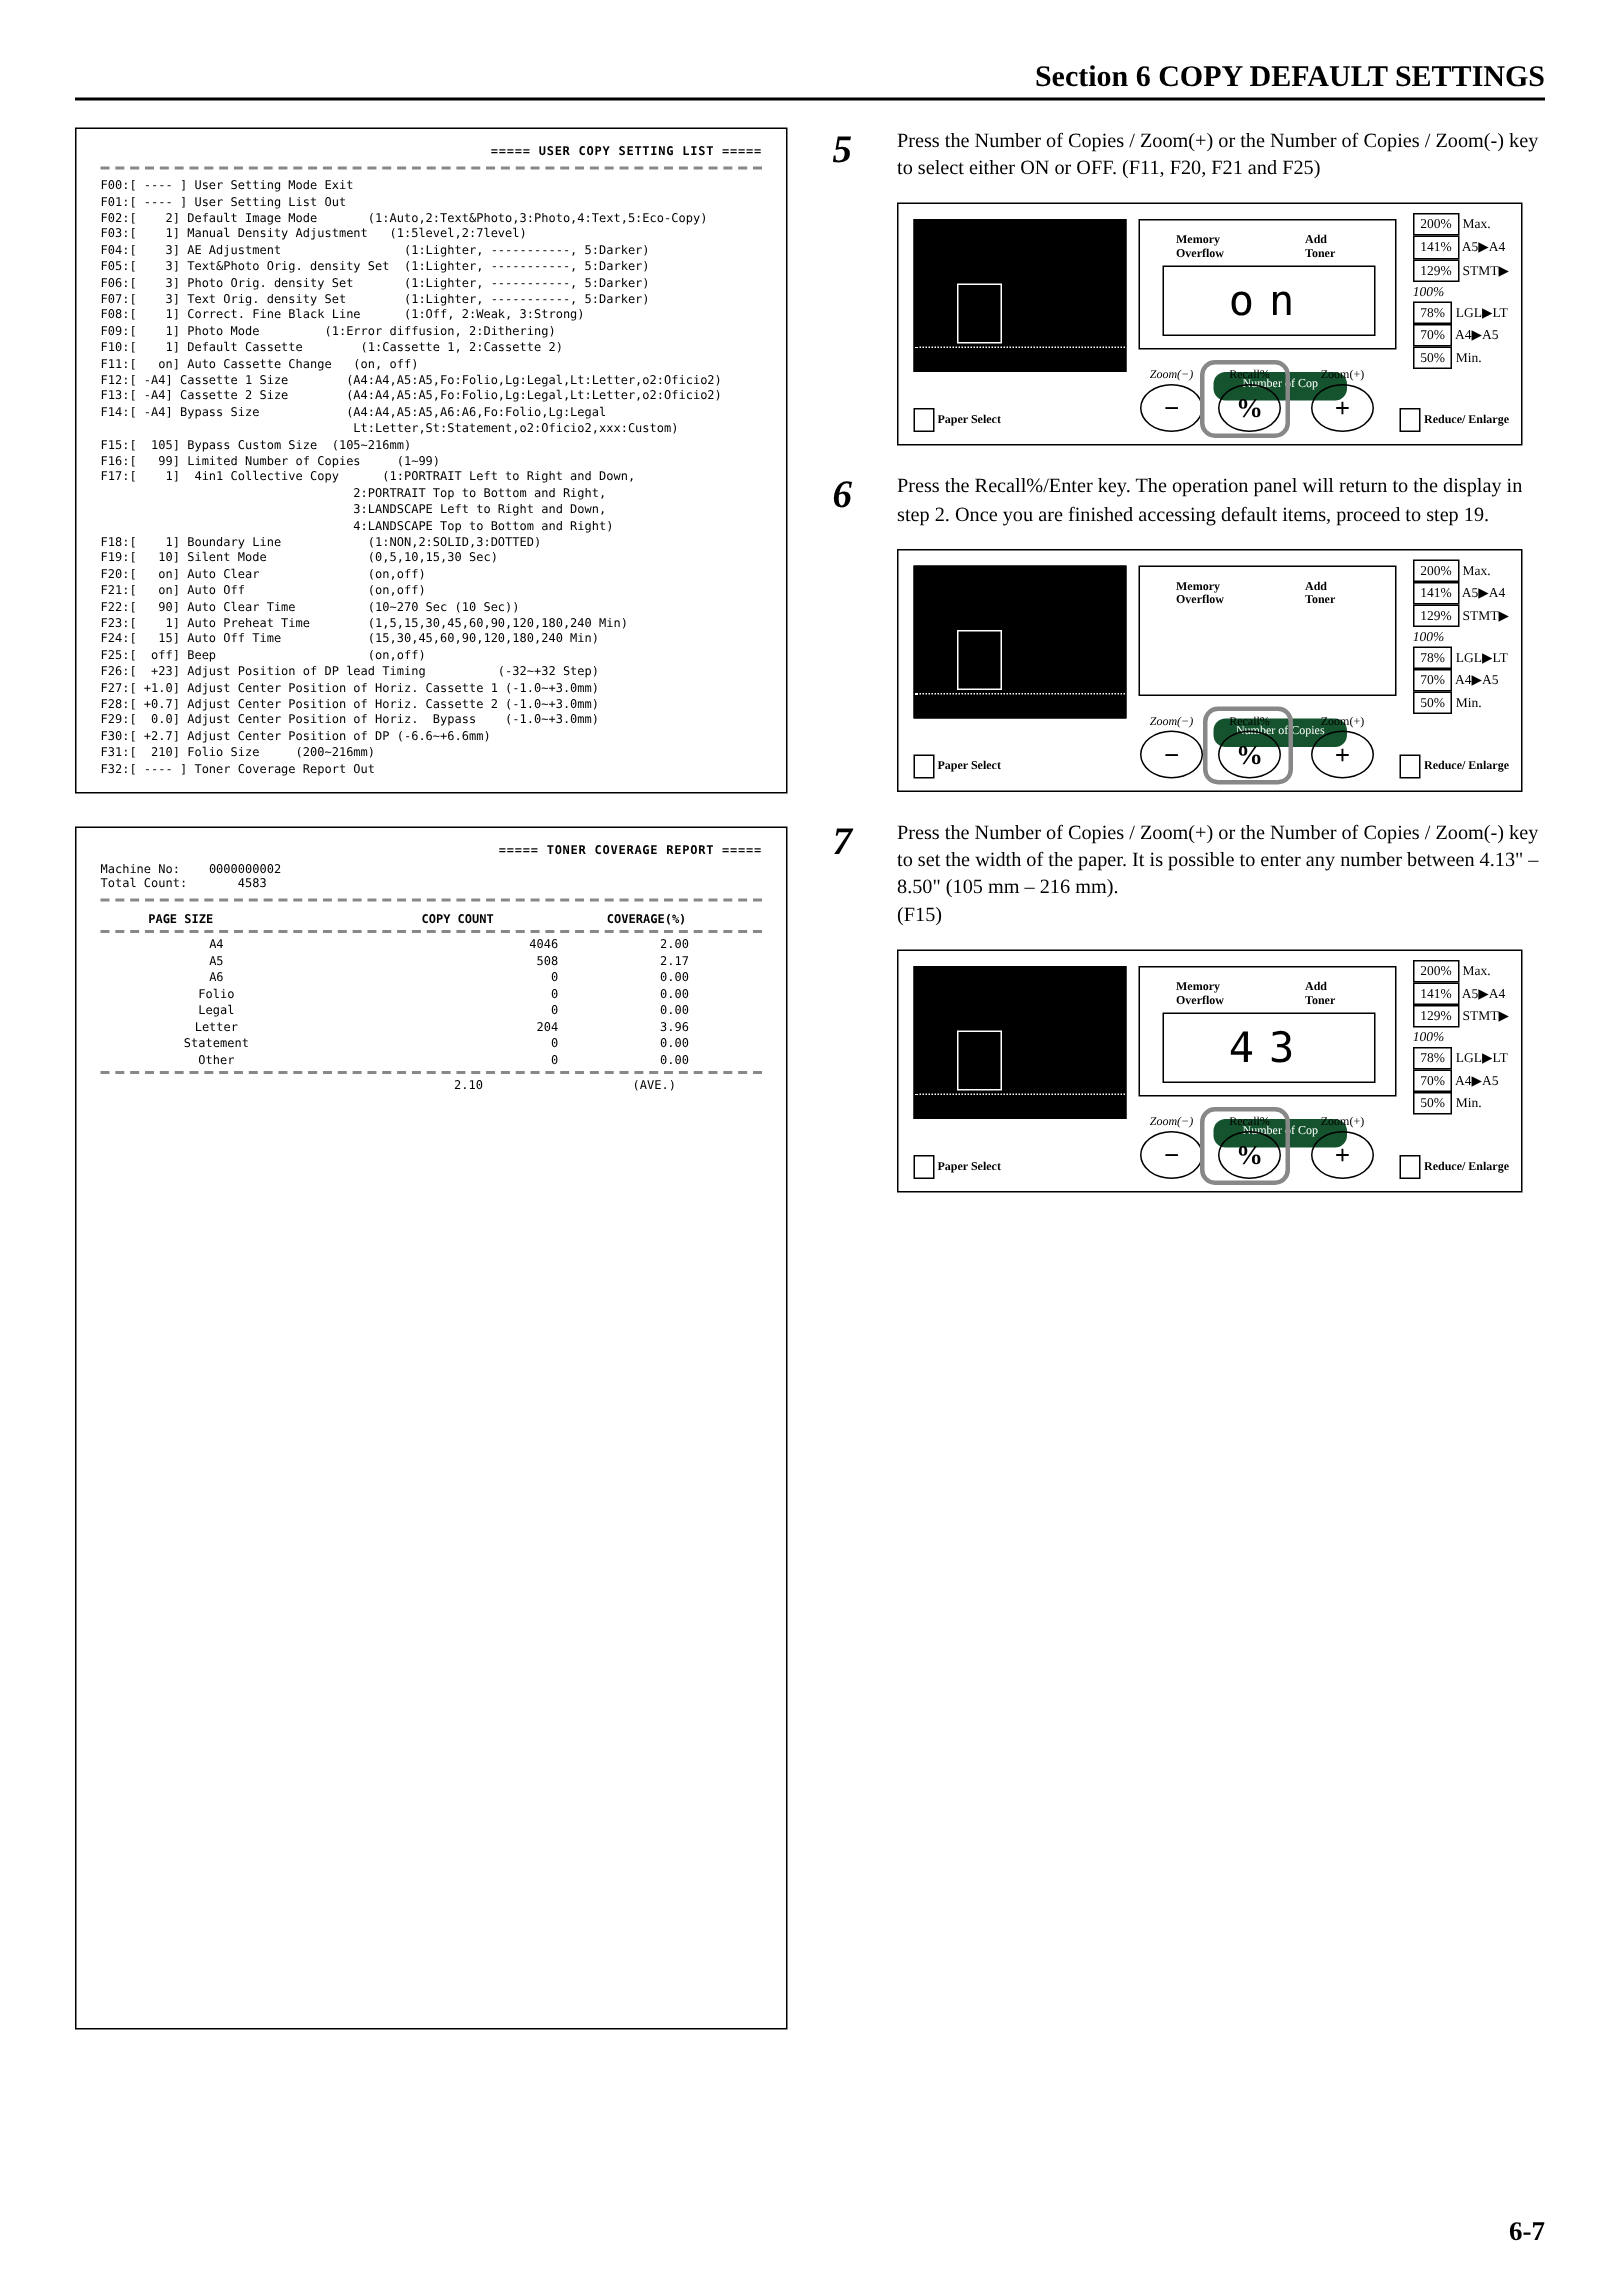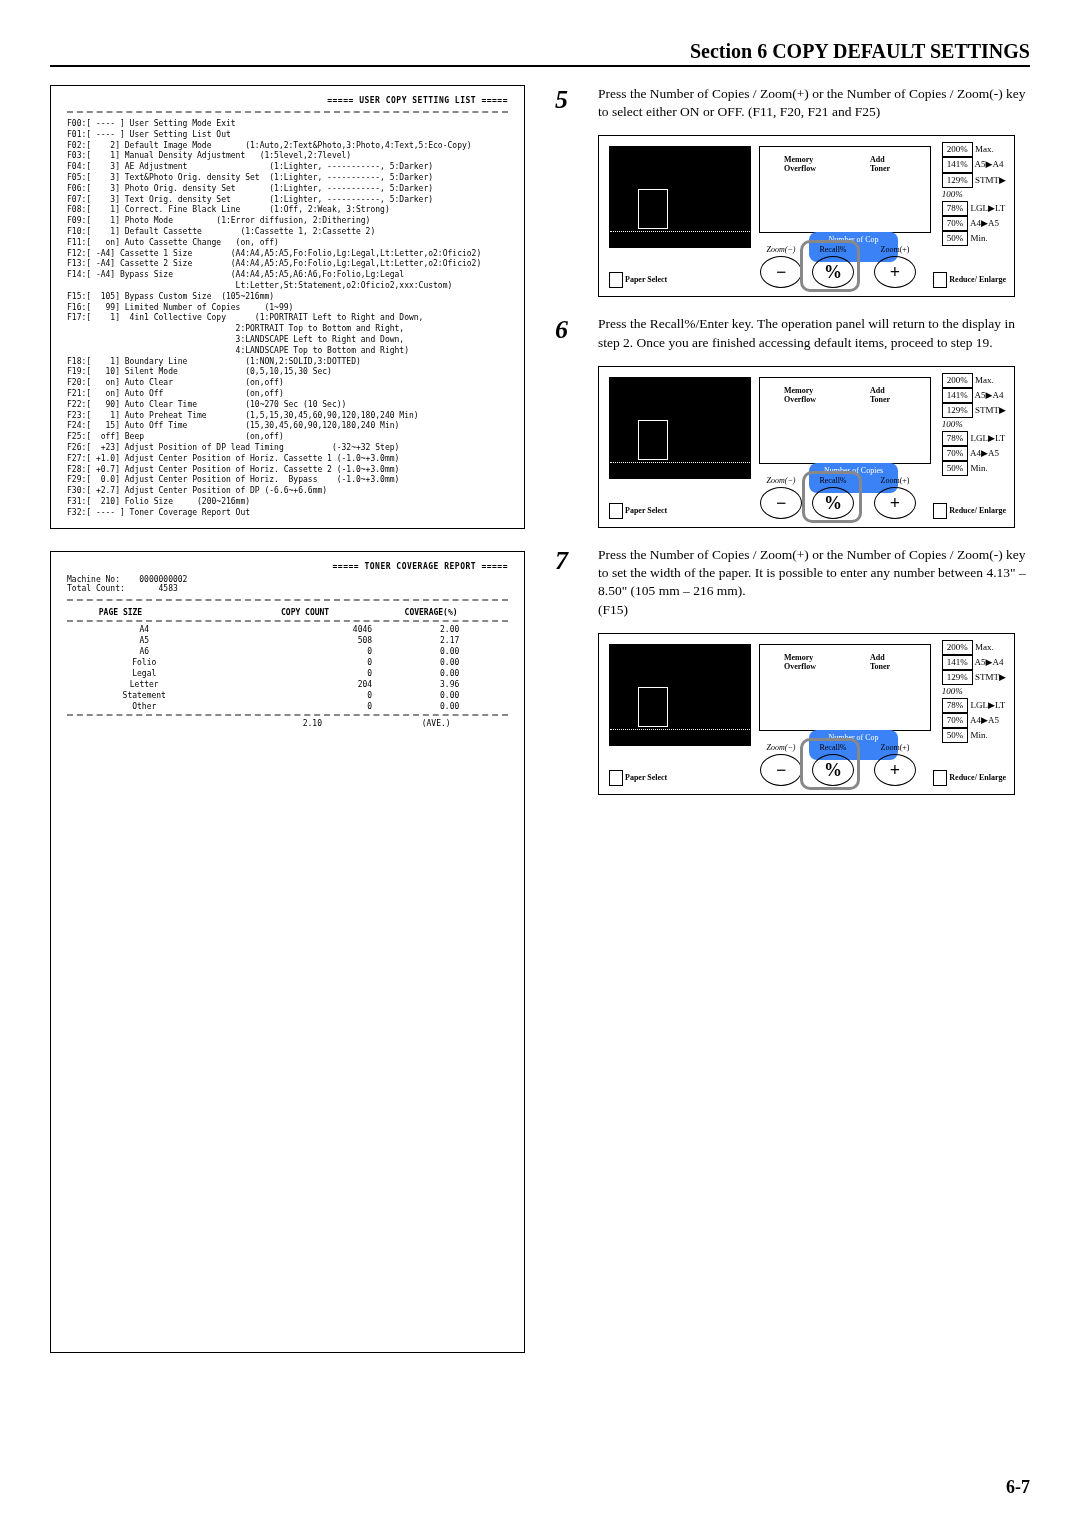--- a/index.html
+++ b/index.html
@@ -157,24 +157,24 @@
     border: 1px solid #000;
     font-family: monospace;
     font-size: 28px;
     text-align: center;
     line-height: 45px;
     letter-spacing: 10px;
   }
   .panel-nbcop {
     position: absolute;
     left: 210px;
-    top: 96px;
+    top: 112px;
     width: 89px;
-    height: 30px;
-    background: #3b82f6;
+    height: 19px;
+    background: #14532d;
     color: #fff;
     border-radius: 8px;
     text-align: center;
     font-size: 8px;
     line-height: 15px;
   }
   .panel-scale {
     position: absolute;
     right: 8px;
     top: 6px;
@@ -375,20 +375,21 @@
     </div>
 
   <div class="panel-img">
     <div class="panel-left">
       <div class="paper"></div>
       <div class="paper2"></div>
     </div>
     <div class="panel-lcd">
       <div class="label1">Memory<br>Overflow</div>
       <div class="label2">Add<br>Toner</div>
+      <div class="segment">on</div>
     </div>
     <div class="panel-nbcop">Number of Cop</div>
     <div class="panel-scale">
             <div><span class="ratio">200%</span> Max.</div>
             <div><span class="ratio">141%</span> A5▶A4</div>
             <div><span class="ratio">129%</span> STMT▶</div>
             <div><i>100%</i> </div>
             <div><span class="ratio">78%</span> LGL▶LT</div>
             <div><span class="ratio">70%</span> A4▶A5</div>
             <div><span class="ratio">50%</span> Min.</div>
@@ -441,20 +442,21 @@
     </div>
 
   <div class="panel-img">
     <div class="panel-left">
       <div class="paper"></div>
       <div class="paper2"></div>
     </div>
     <div class="panel-lcd">
       <div class="label1">Memory<br>Overflow</div>
       <div class="label2">Add<br>Toner</div>
+      <div class="segment">43</div>
     </div>
     <div class="panel-nbcop">Number of Cop</div>
     <div class="panel-scale">
             <div><span class="ratio">200%</span> Max.</div>
             <div><span class="ratio">141%</span> A5▶A4</div>
             <div><span class="ratio">129%</span> STMT▶</div>
             <div><i>100%</i> </div>
             <div><span class="ratio">78%</span> LGL▶LT</div>
             <div><span class="ratio">70%</span> A4▶A5</div>
             <div><span class="ratio">50%</span> Min.</div>

